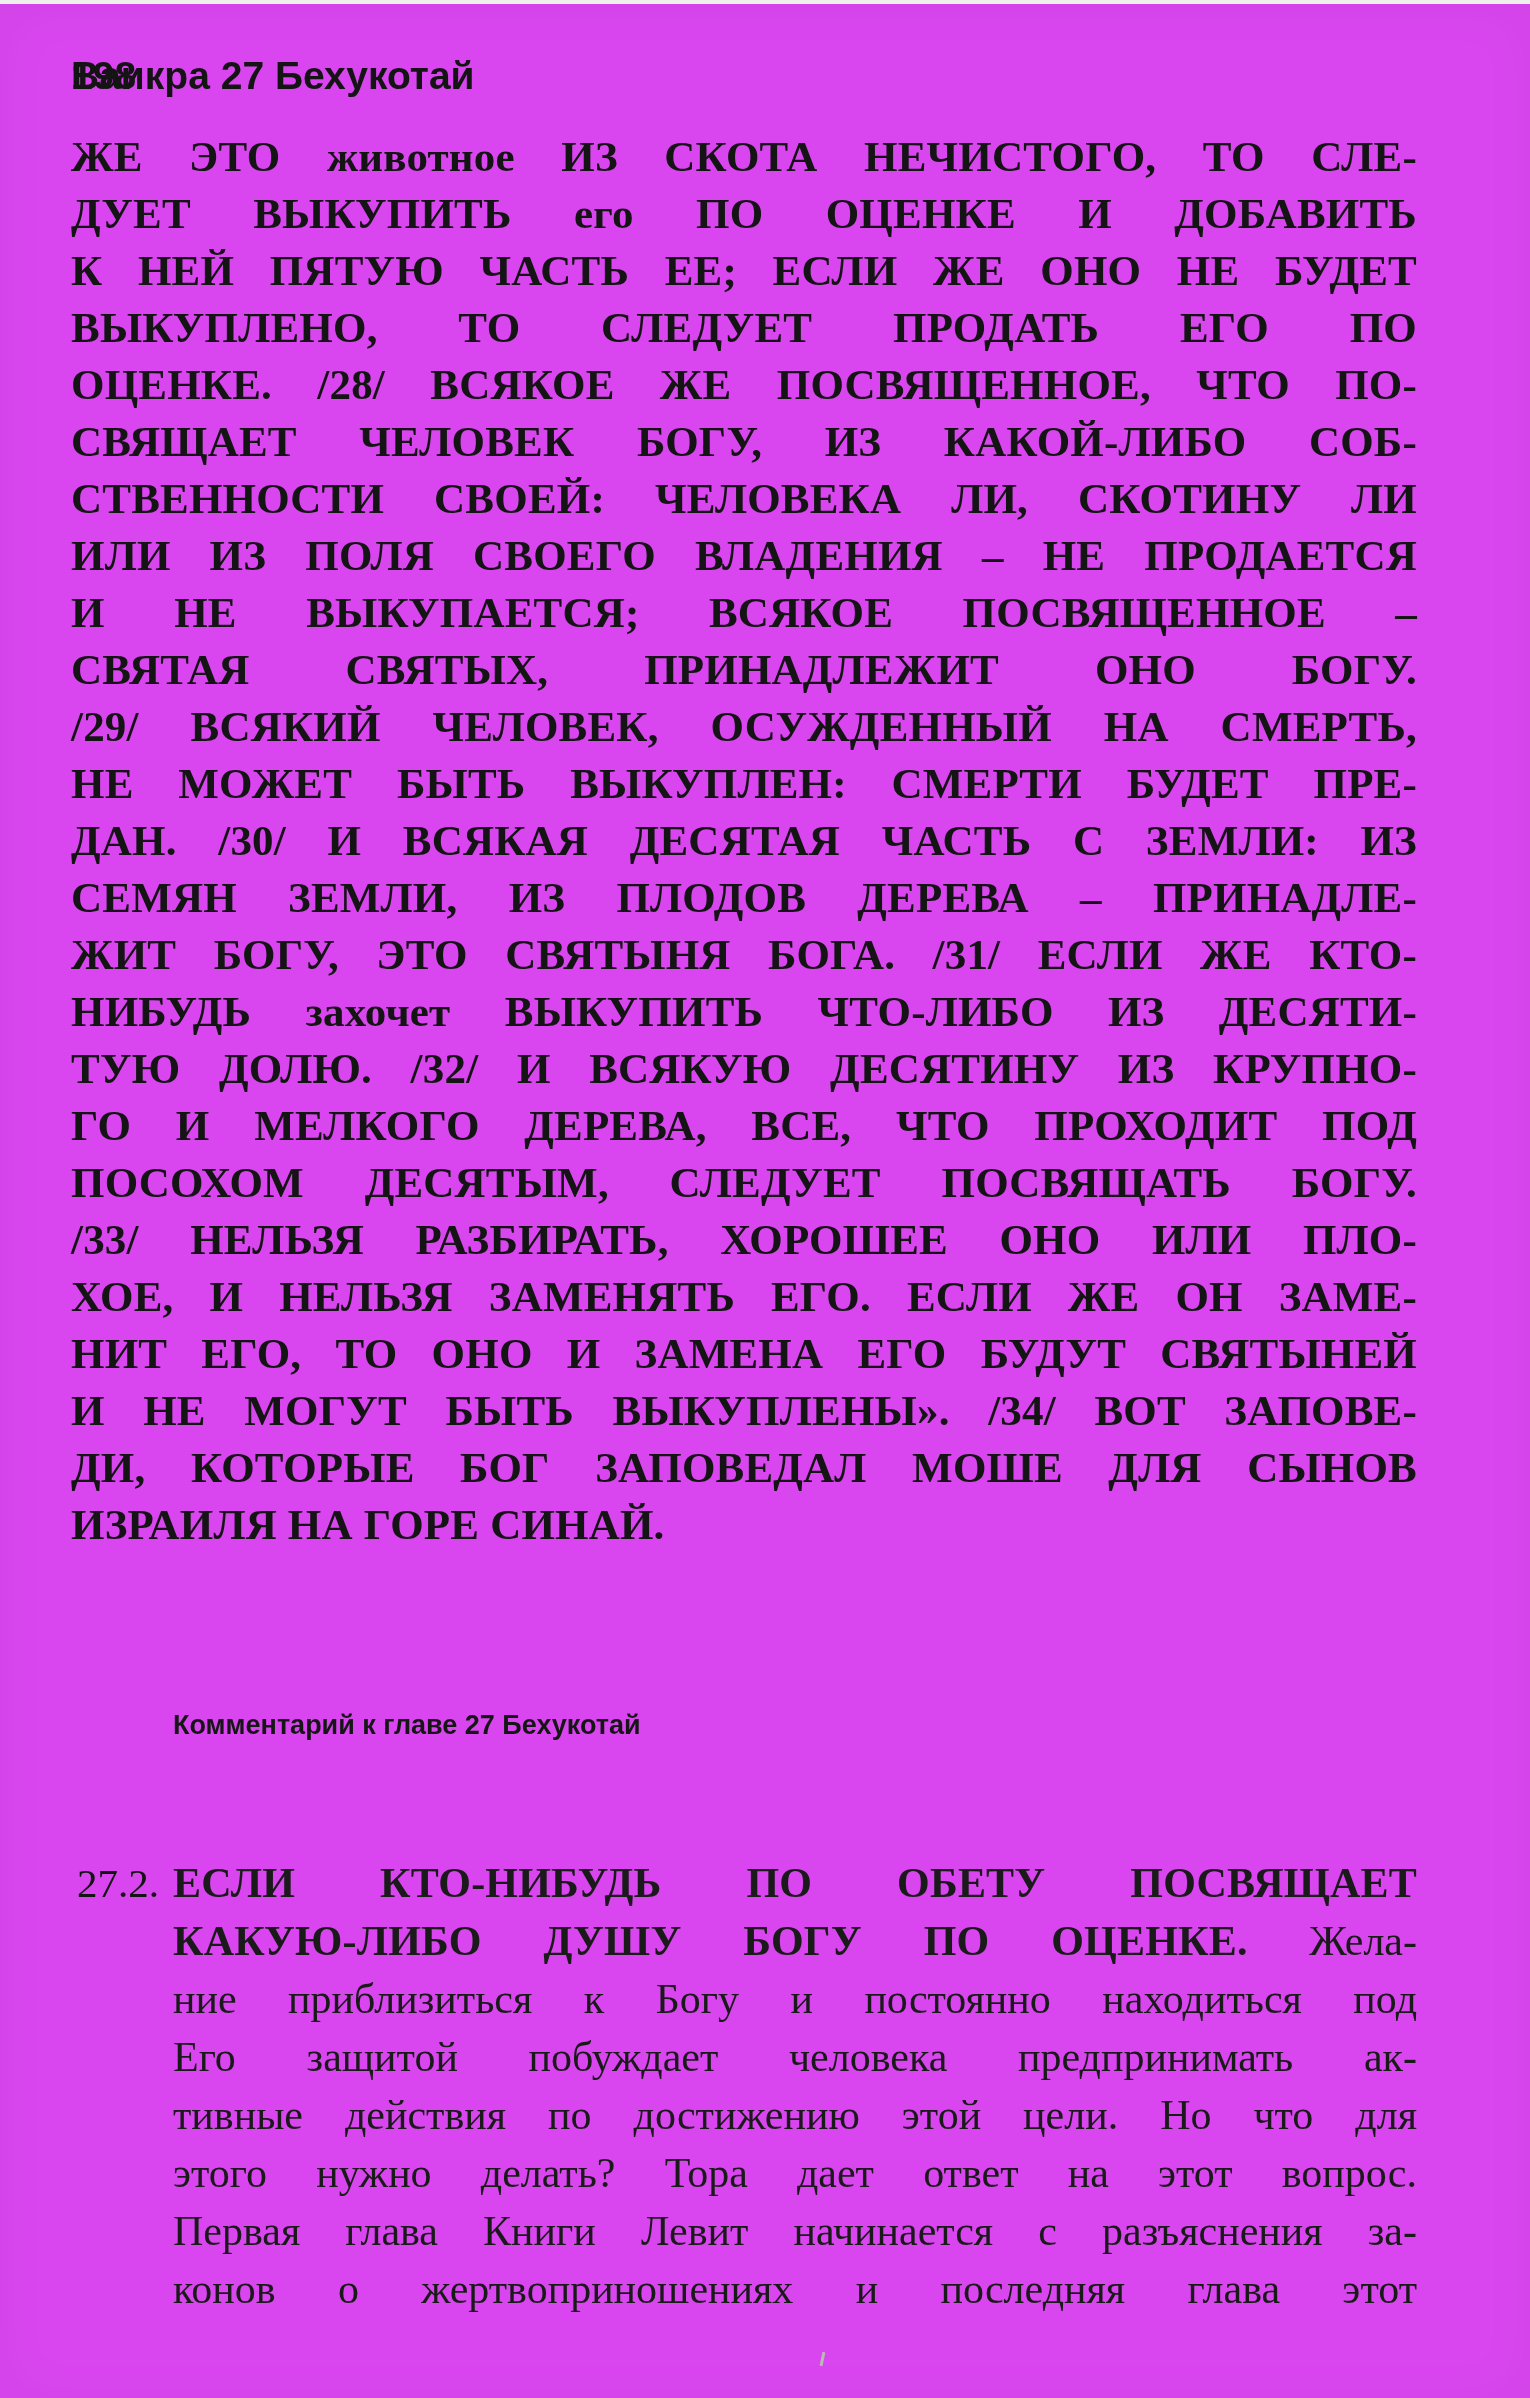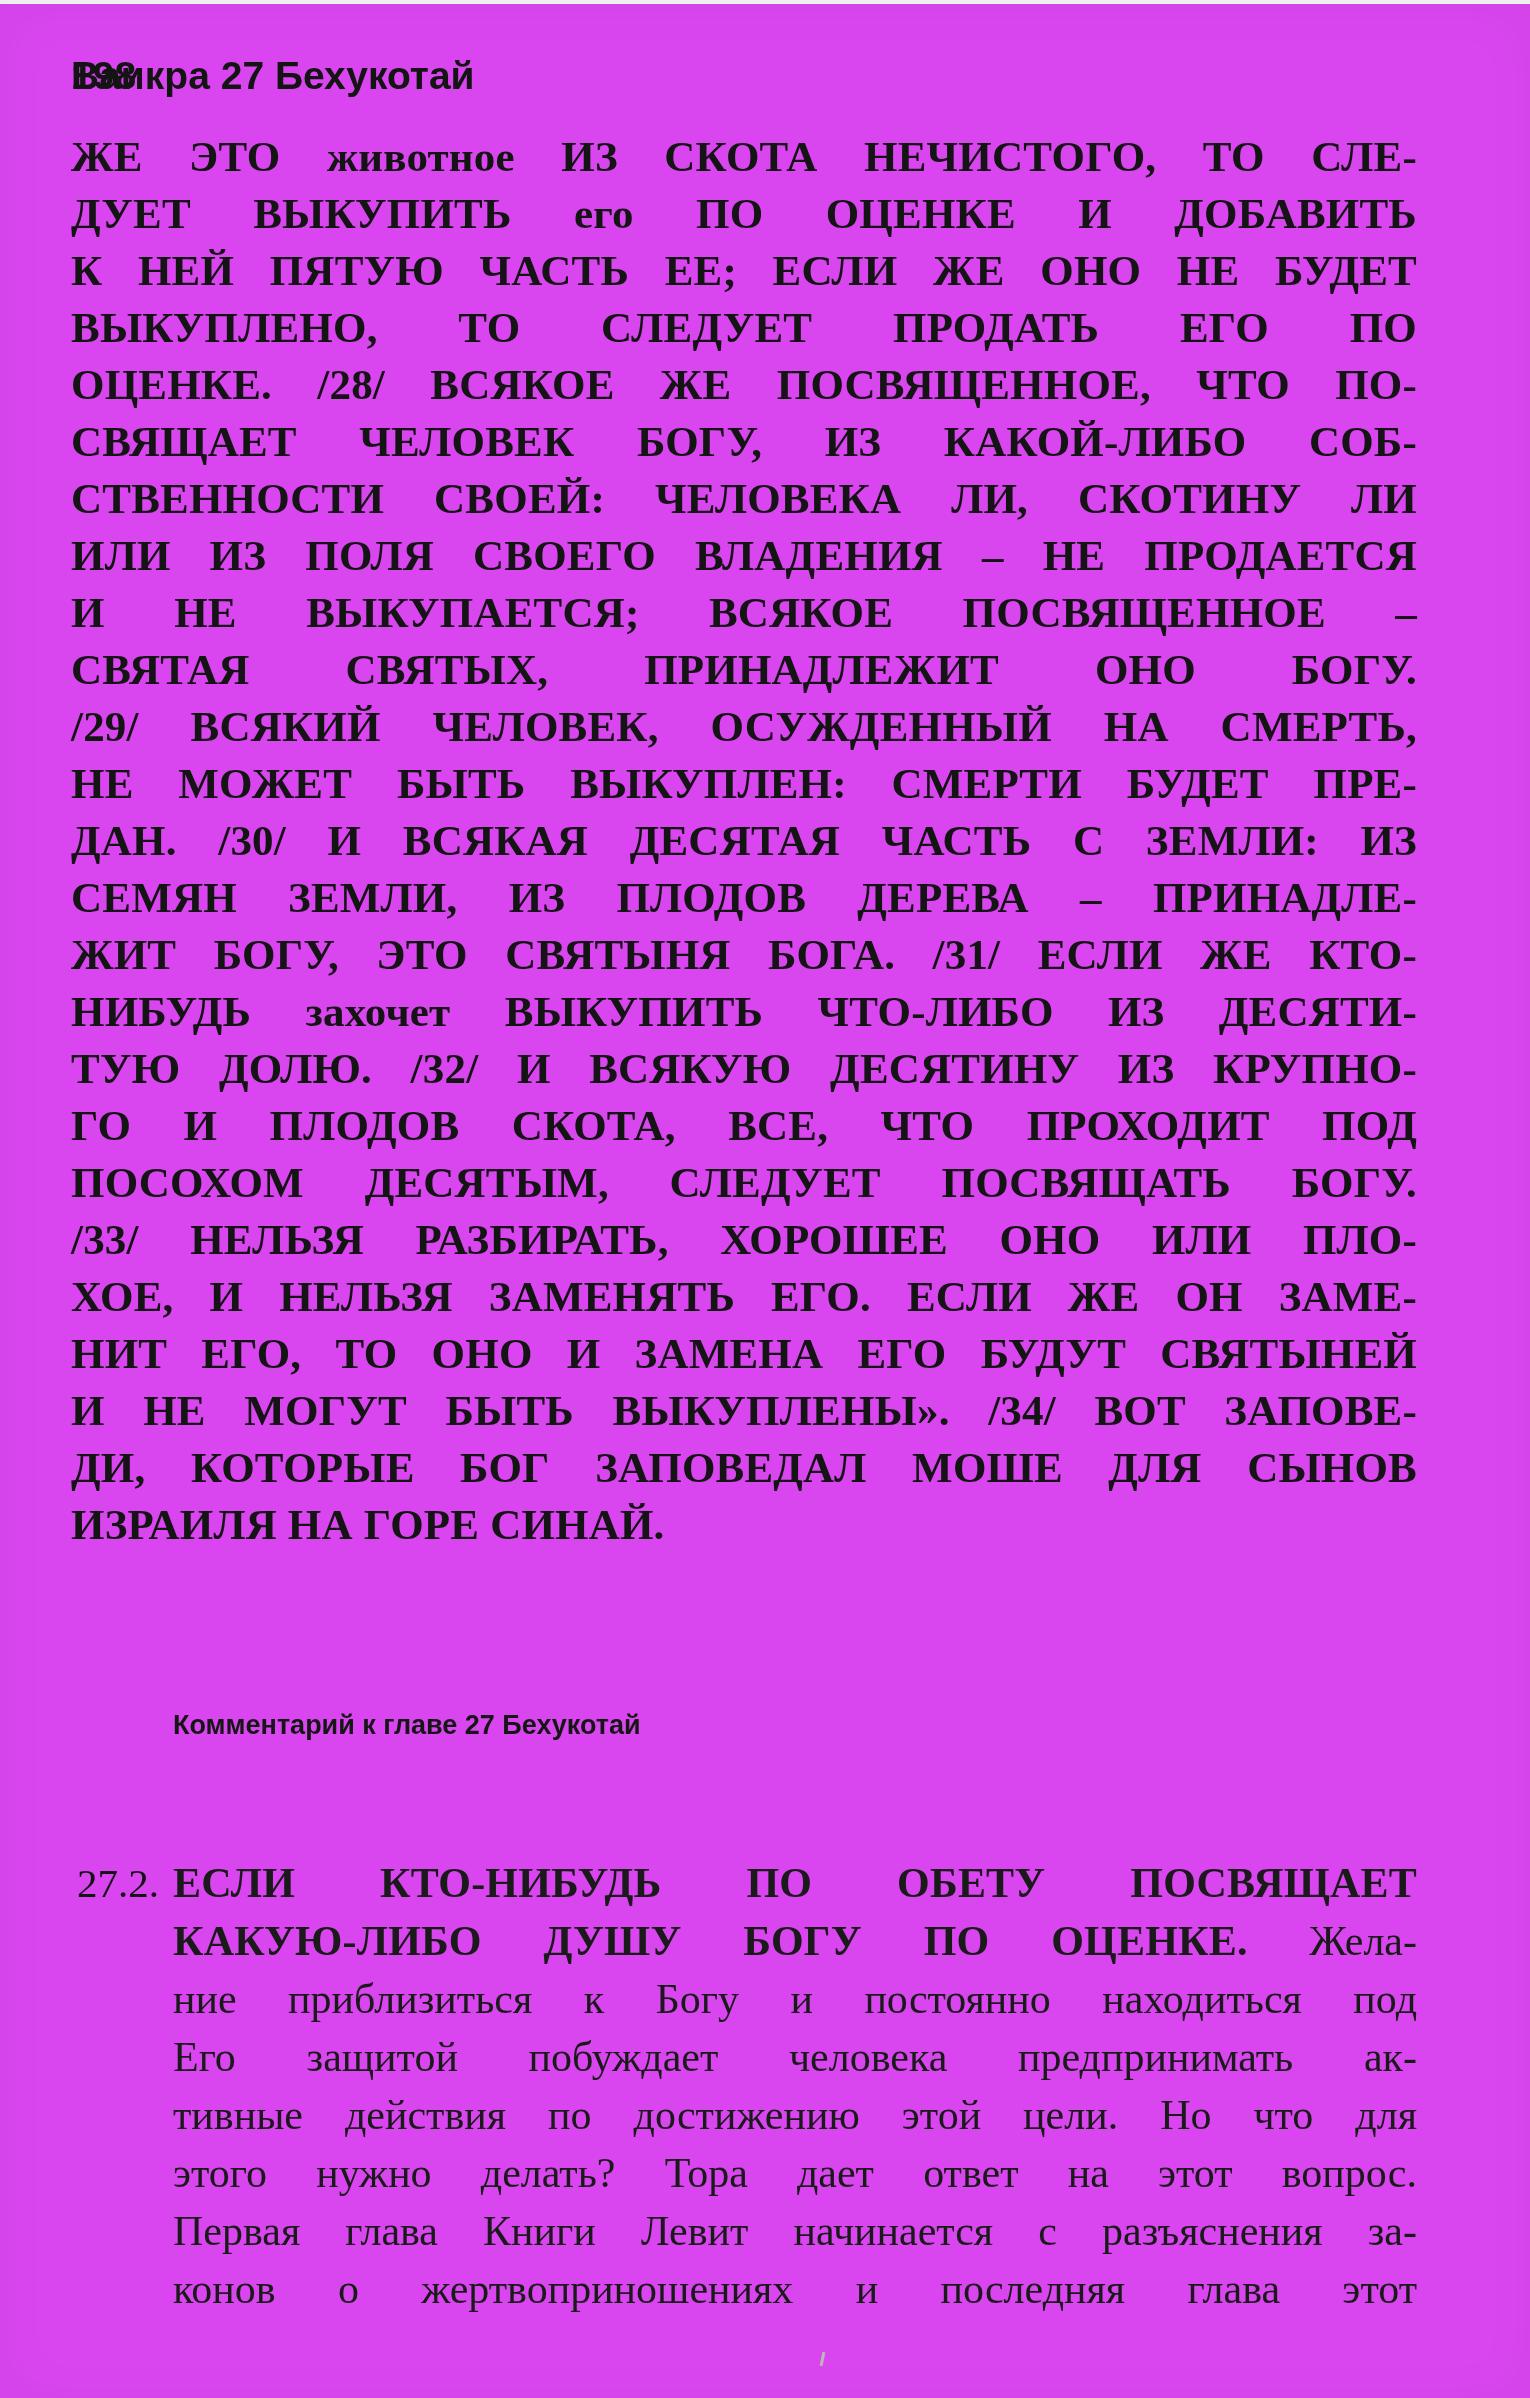--- a/index.html
+++ b/index.html
@@ -137,21 +137,21 @@
       <div class="torah-line">ИЛИ ИЗ ПОЛЯ СВОЕГО ВЛАДЕНИЯ – НЕ ПРОДАЕТСЯ</div>
       <div class="torah-line">И НЕ ВЫКУПАЕТСЯ; ВСЯКОЕ ПОСВЯЩЕННОЕ –</div>
       <div class="torah-line">СВЯТАЯ СВЯТЫХ, ПРИНАДЛЕЖИТ ОНО БОГУ.</div>
       <div class="torah-line">/29/ ВСЯКИЙ ЧЕЛОВЕК, ОСУЖДЕННЫЙ НА СМЕРТЬ,</div>
       <div class="torah-line">НЕ МОЖЕТ БЫТЬ ВЫКУПЛЕН: СМЕРТИ БУДЕТ ПРЕ-</div>
       <div class="torah-line">ДАН. /30/ И ВСЯКАЯ ДЕСЯТАЯ ЧАСТЬ С ЗЕМЛИ: ИЗ</div>
       <div class="torah-line">СЕМЯН ЗЕМЛИ, ИЗ ПЛОДОВ ДЕРЕВА – ПРИНАДЛЕ-</div>
       <div class="torah-line">ЖИТ БОГУ, ЭТО СВЯТЫНЯ БОГА. /31/ ЕСЛИ ЖЕ КТО-</div>
       <div class="torah-line">НИБУДЬ захочет ВЫКУПИТЬ ЧТО-ЛИБО ИЗ ДЕСЯТИ-</div>
       <div class="torah-line">ТУЮ ДОЛЮ. /32/ И ВСЯКУЮ ДЕСЯТИНУ ИЗ КРУПНО-</div>
-      <div class="torah-line">ГО И ПЛОДОВ СКОТА, ВСЕ, ЧТО ПРОХОДИТ ПОД</div>
+      <div class="torah-line">ГО И МЕЛКОГО ДЕРЕВА, ВСЕ, ЧТО ПРОХОДИТ ПОД</div>
       <div class="torah-line">ПОСОХОМ ДЕСЯТЫМ, СЛЕДУЕТ ПОСВЯЩАТЬ БОГУ.</div>
       <div class="torah-line">/33/ НЕЛЬЗЯ РАЗБИРАТЬ, ХОРОШЕЕ ОНО ИЛИ ПЛО-</div>
       <div class="torah-line">ХОЕ, И НЕЛЬЗЯ ЗАМЕНЯТЬ ЕГО. ЕСЛИ ЖЕ ОН ЗАМЕ-</div>
       <div class="torah-line">НИТ ЕГО, ТО ОНО И ЗАМЕНА ЕГО БУДУТ СВЯТЫНЕЙ</div>
       <div class="torah-line">И НЕ МОГУТ БЫТЬ ВЫКУПЛЕНЫ». /34/ ВОТ ЗАПОВЕ-</div>
       <div class="torah-line">ДИ, КОТОРЫЕ БОГ ЗАПОВЕДАЛ МОШЕ ДЛЯ СЫНОВ</div>
       <div class="torah-line">ИЗРАИЛЯ НА ГОРЕ СИНАЙ.</div>
     </section>
 
   <h2 class="commentary-heading">Комментарий к главе 27 Бехукотай</h2>

